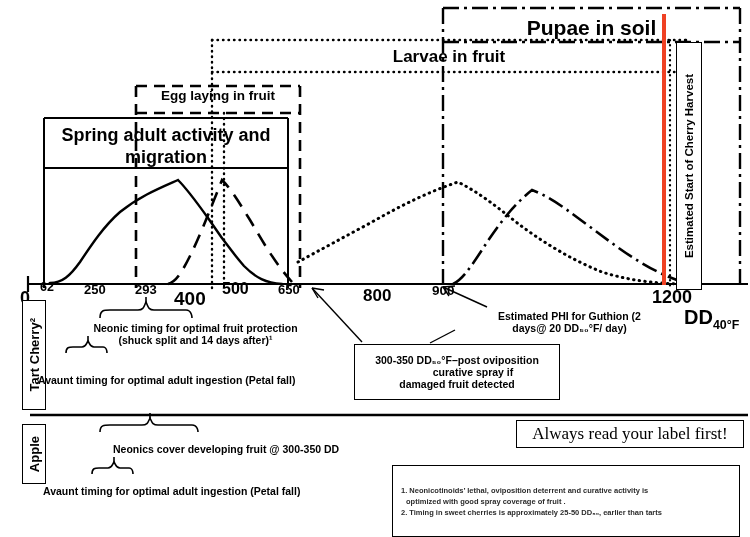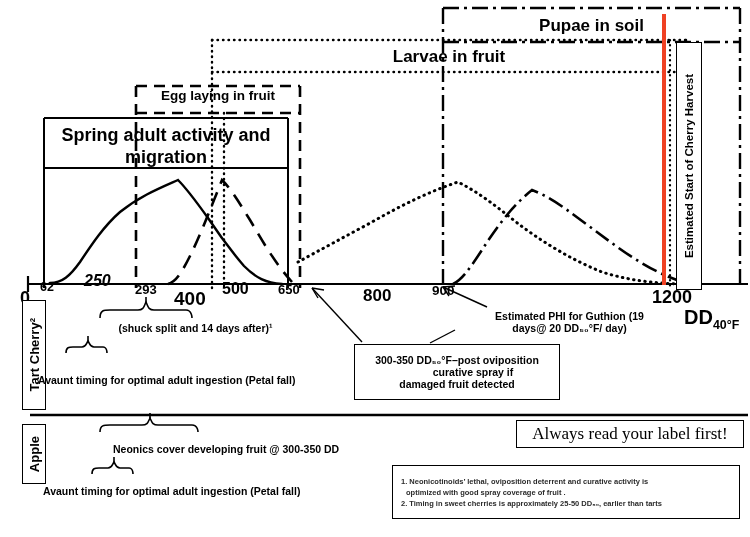--- a/index.html
+++ b/index.html
@@ -119,82 +119,83 @@
                C152,422 152,425 158,425 L192,425 C198,425 198,432 198,432"></path>
       <path d="M150,418 L150,413"></path>
     </g>
     <g fill="none" stroke="#000" stroke-width="1.6">
       <path d="M92,474 C92,468 95,468 99,468 L108,468 C112,468 112,465 114,462
                C116,465 116,468 120,468 L129,468 C133,468 133,474 133,474"></path>
       <path d="M114,462 L114,457"></path>
     </g>
   </svg>
 
-  <div class="lbl ctr" style="left:443px;top:16px;width:297px;font-size:17px;">Pupae in soil</div>
+  <div class="lbl ctr" style="left:443px;top:16px;width:297px;font-size:21px;">Pupae in soil</div>
 
   <div class="lbl ctr" style="left:212px;top:47px;width:474px;font-size:17px;">Larvae in fruit</div>
 
   <div class="lbl ctr" style="left:136px;top:88px;width:164px;font-size:13.5px;">Egg laying in fruit</div>
 
   <div class="lbl ctr" style="left:48px;top:124px;width:236px;font-size:18px;line-height:22px;white-space:normal;">Spring adult activity and migration</div>
 
   <div class="vbox" style="left:676px;top:42px;width:24px;height:246px;">
     <span class="vtxt" style="font-size:11.5px;">Estimated Start of Cherry Harvest</span>
   </div>
 
   <div class="tickno" style="left:20px;top:288px;font-size:18px;">0</div>
 
   <div class="tickno" style="left:40px;top:280px;font-size:12.5px;">62</div>
-  <div class="tickno" style="left:84px;top:272px;font-size:16px;font-style:italic;">250</div>
+  <div class="tickno" style="left:84px;top:282px;font-size:13px;">250</div>
   <div class="tickno" style="left:135px;top:282px;font-size:13px;">293</div>
   <div class="tickno" style="left:174px;top:288px;font-size:19px;">400</div>
   <div class="tickno" style="left:222px;top:280px;font-size:16px;">500</div>
   <div class="tickno" style="left:278px;top:282px;font-size:13px;">650</div>
   <div class="tickno" style="left:363px;top:286px;font-size:17px;">800</div>
   <div class="tickno" style="left:432px;top:283px;font-size:13.5px;">900</div>
   <div class="tickno" style="left:652px;top:287px;font-size:18px;">1200</div>
 
   <div class="lbl" style="left:684px;top:306px;font-size:20px;"><span>DD</span><sub>40°F</sub></div>
 
   <div class="vbox" style="left:22px;top:300px;width:22px;height:108px;">
     <span class="vtxt" style="font-size:13px;">Tart Cherry²</span>
   </div>
 
   <div class="vbox" style="left:22px;top:424px;width:22px;height:58px;">
     <span class="vtxt" style="font-size:13px;">Apple</span>
   </div>
 
   <div class="smalltxt ctr" style="left:58px;top:322px;width:275px;">
+    <div>Neonic timing for optimal fruit protection</div>
     <div>(shuck split and 14 days  after)¹</div>
   </div>
 
   <div class="smalltxt" style="left:38px;top:374px;">Avaunt timing for optimal adult ingestion (Petal fall)</div>
 
   <div class="smalltxt ctr" style="left:462px;top:310px;width:215px;">
-    <div>Estimated PHI for Guthion (19</div>
+    <div>Estimated PHI for Guthion (2</div>
     <div>days@  20  DD₅₀°F/ day)</div>
   </div>
 
   <div class="bordered" style="left:354px;top:344px;width:204px;height:54px;
        flex-direction:column;">
     <div class="smalltxt" style="position:static;">300-350 DD₅₀°F–post oviposition</div>
     <div class="smalltxt" style="position:static;padding-left:32px;">curative spray if</div>
     <div class="smalltxt" style="position:static;">damaged fruit detected</div>
   </div>
 
   <div class="smalltxt" style="left:113px;top:443px;">Neonics cover developing fruit @ 300-350  DD</div>
 
   <div class="smalltxt" style="left:43px;top:485px;">Avaunt timing for optimal adult ingestion (Petal fall)</div>
 
   <div class="bordered" style="left:516px;top:420px;width:226px;height:26px;
        font-family:'Liberation Serif',serif;font-size:17px;">
     <span>Always read your label  first!</span>
   </div>
 
-  <div class="bordered" style="left:392px;top:465px;width:348px;height:54px;
+  <div class="bordered" style="left:392px;top:465px;width:348px;height:72px;
        flex-direction:column;align-items:flex-start;justify-content:center;
        padding:0 8px;box-sizing:border-box;text-align:left;">
     <div class="tinytxt" style="position:static;">1. Neonicotinoids’ lethal, oviposition deterrent and curative activity is</div>
     <div class="tinytxt" style="position:static;padding-left:5px;">optimized with good spray coverage of fruit .</div>
     <div class="tinytxt" style="position:static;">2. Timing in sweet cherries is approximately 25-50 DD₅₀, earlier than tarts</div>
   </div>
 
 </div>
 
 </body></html>

